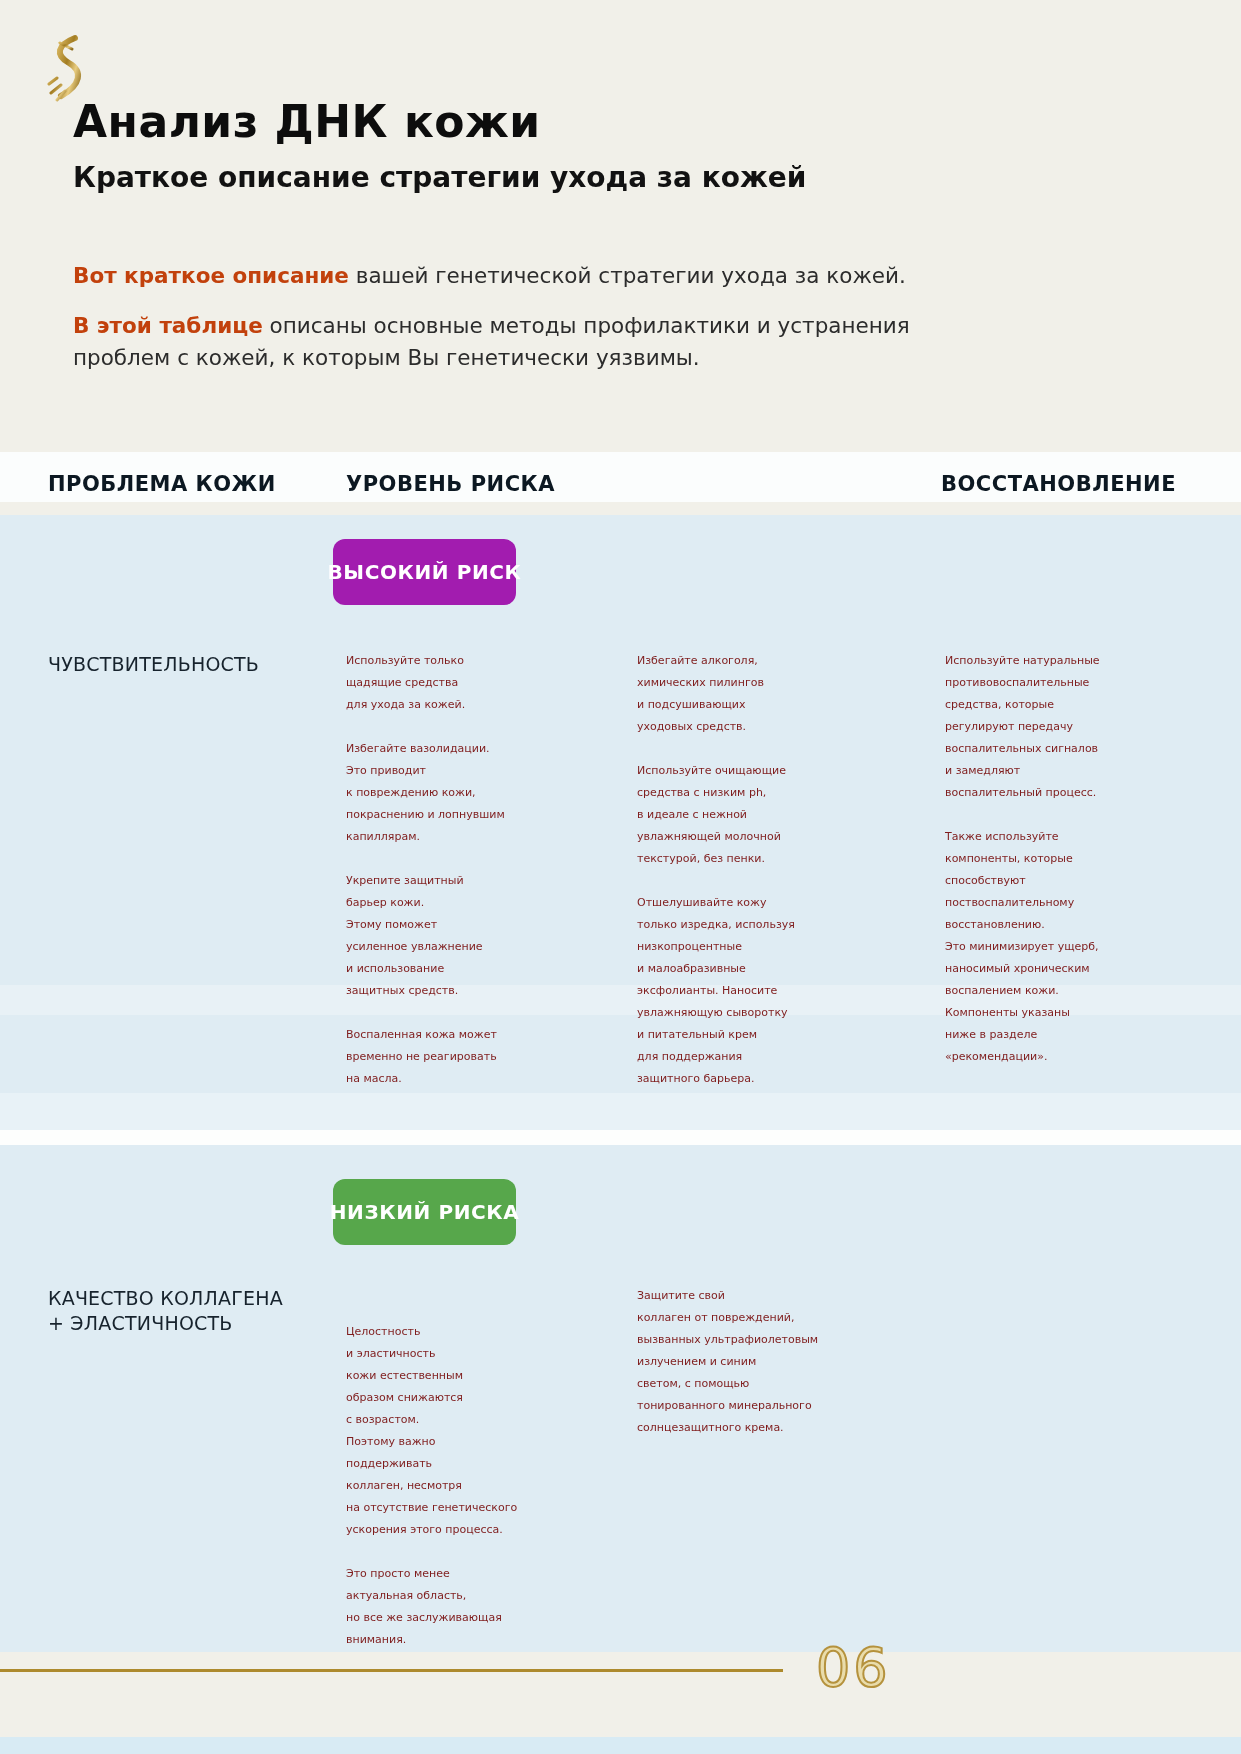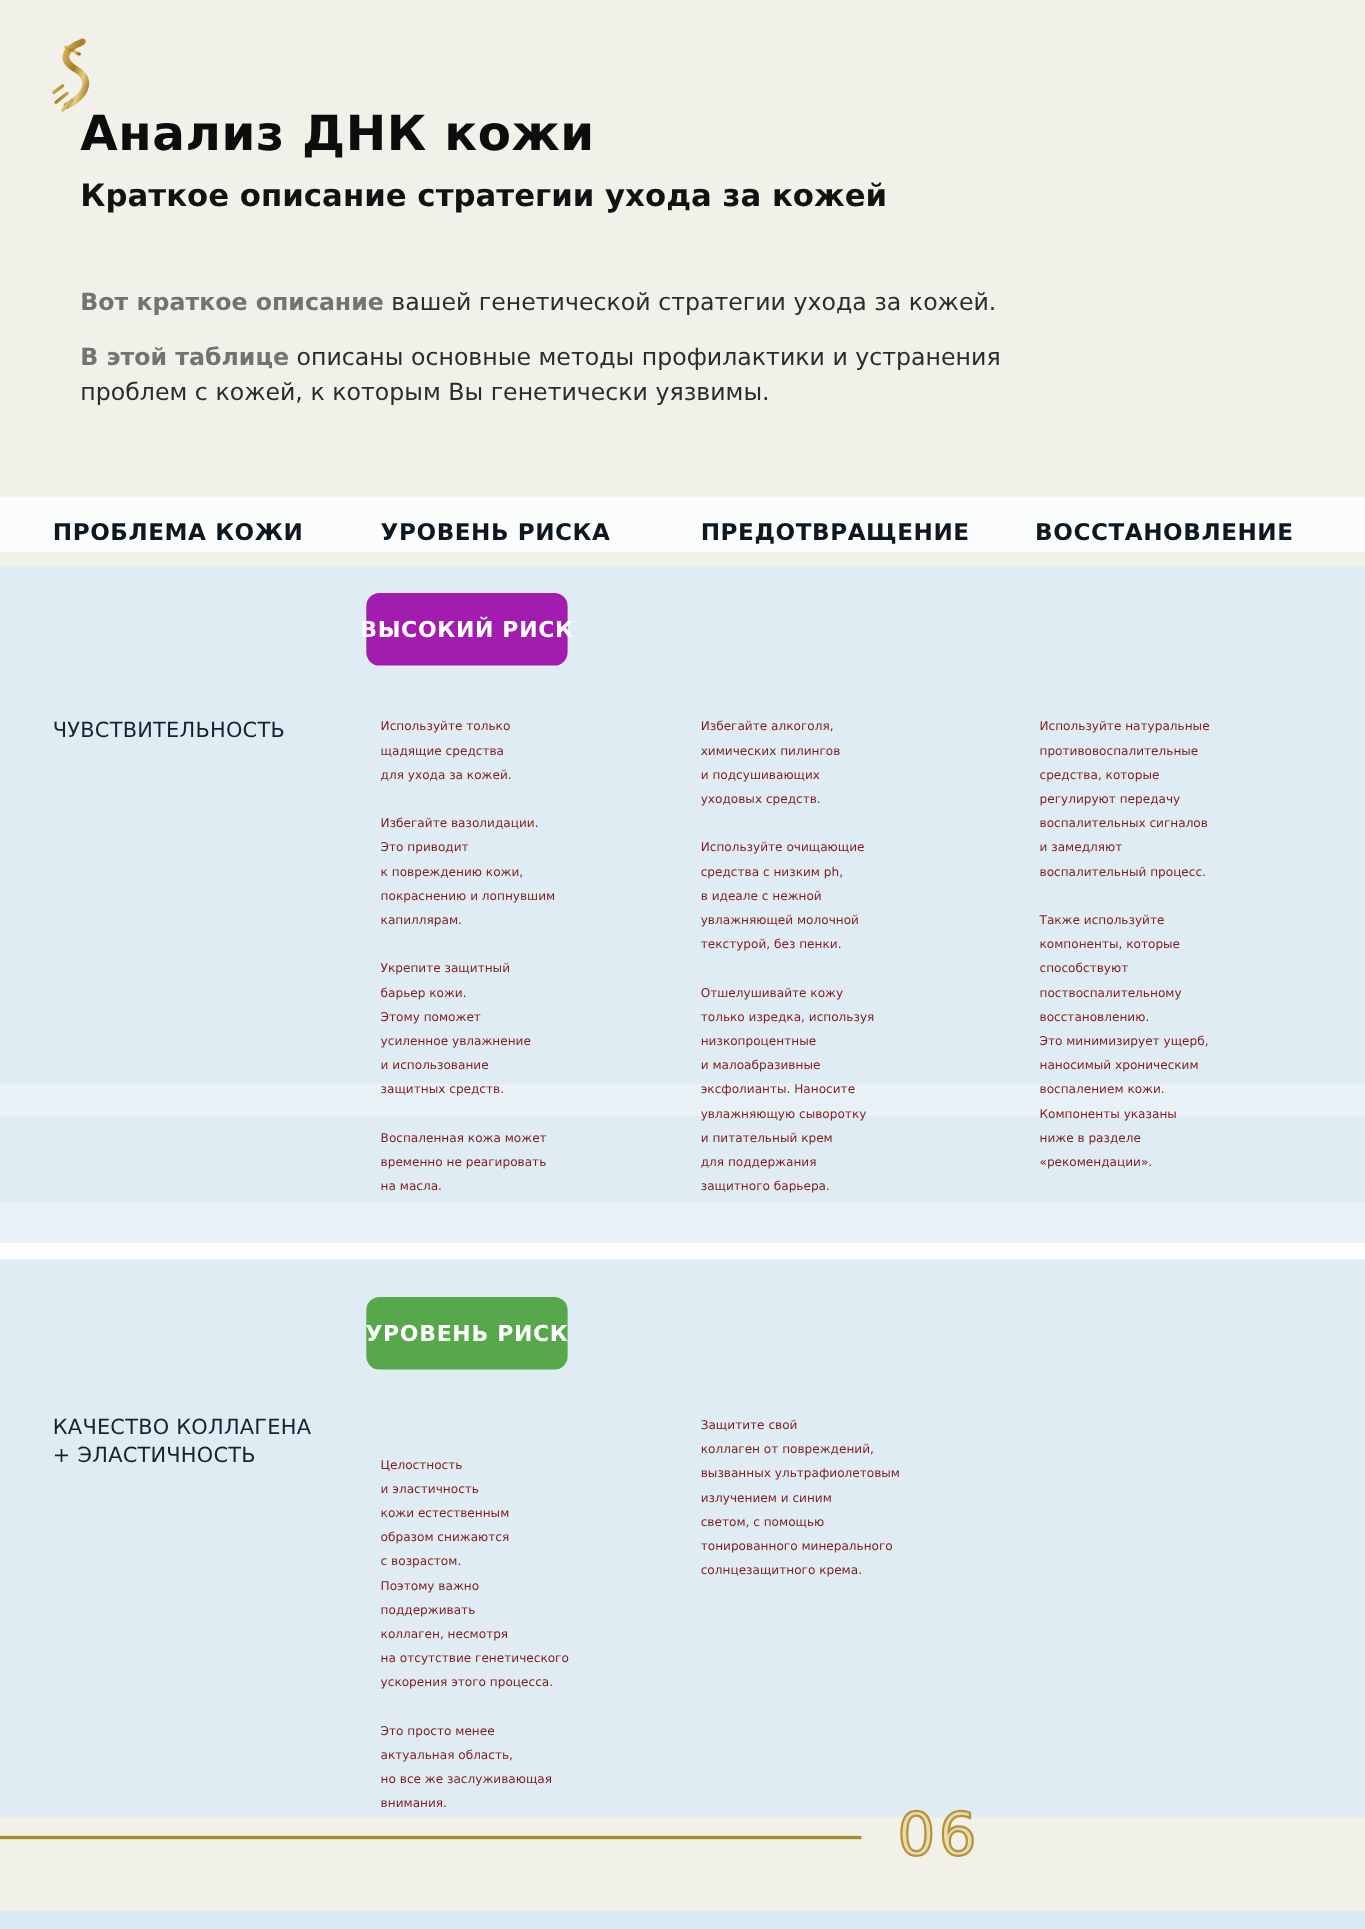--- a/index.html
+++ b/index.html
@@ -18,21 +18,21 @@
     font-size:44px;font-weight:800;color:#0d0d0d;letter-spacing:.5px;white-space:nowrap;
   }
   .subtitle{
     position:absolute;left:73px;top:161px;
     font-size:28px;font-weight:700;color:#121212;white-space:nowrap;
   }
   .intro{
     position:absolute;left:73px;
     font-size:21.5px;color:#2c2c2c;line-height:32px;white-space:pre-line;
   }
-  .intro b{color:#737373;font-weight:700;}
+  .intro b{color:#c2410c;font-weight:700;}
   .intro1{top:238px;}
   .intro2{top:288px;}
 
   
   .header-band{
     position:absolute;left:0;top:452px;width:1241px;height:50px;
     background:#fbfdfd;
   }
   .col-header{
     position:absolute;top:0;height:63px;display:flex;align-items:center;
@@ -103,21 +103,20 @@
   <div class="title">Анализ ДНК кожи</div>
   <div class="subtitle">Краткое описание стратегии ухода за кожей</div>
 
   <p class="intro intro1"><b>Вот краткое описание</b><span> вашей генетической стратегии ухода за кожей.</span></p>
   <p class="intro intro2"><b>В этой таблице</b><span> описаны основные методы профилактики и устранения
 проблем с кожей, к которым Вы генетически уязвимы.</span></p>
 
   <div class="header-band">
     <div class="col-header ch1">ПРОБЛЕМА КОЖИ</div>
     <div class="col-header ch2">УРОВЕНЬ РИСКА</div>
-    <div class="col-header ch3">ПРЕДОТВРАЩЕНИЕ</div>
     <div class="col-header ch4">ВОССТАНОВЛЕНИЕ</div>
   </div>
 
   <div class="section section1 row1">
     <div class="subtle-band" style="top:470px;height:30px;"></div>
     <div class="badge badge-high">ВЫСОКИЙ РИСК</div>
     <div class="cell cell-label c1">ЧУВСТВИТЕЛЬНОСТЬ</div>
     <div class="cell c2">Используйте только
 щадящие средства
 для ухода за кожей.
@@ -176,21 +175,21 @@
 воспалением кожи.
 Компоненты указаны
 ниже в разделе
 «рекомендации».</div>
   </div>
 
   <div class="divider-band"></div>
   <div class="white-band"></div>
 
   <div class="section section2 row2">
-    <div class="badge badge-low">УРОВЕНЬ РИСК</div>
+    <div class="badge badge-low">НИЗКИЙ РИСКА</div>
     <div class="cell cell-label c1">КАЧЕСТВО КОЛЛАГЕНА
 + ЭЛАСТИЧНОСТЬ</div>
     <div class="cell c2">Целостность
 и эластичность
 кожи естественным
 образом снижаются
 с возрастом.
 Поэтому важно
 поддерживать
 коллаген, несмотря

